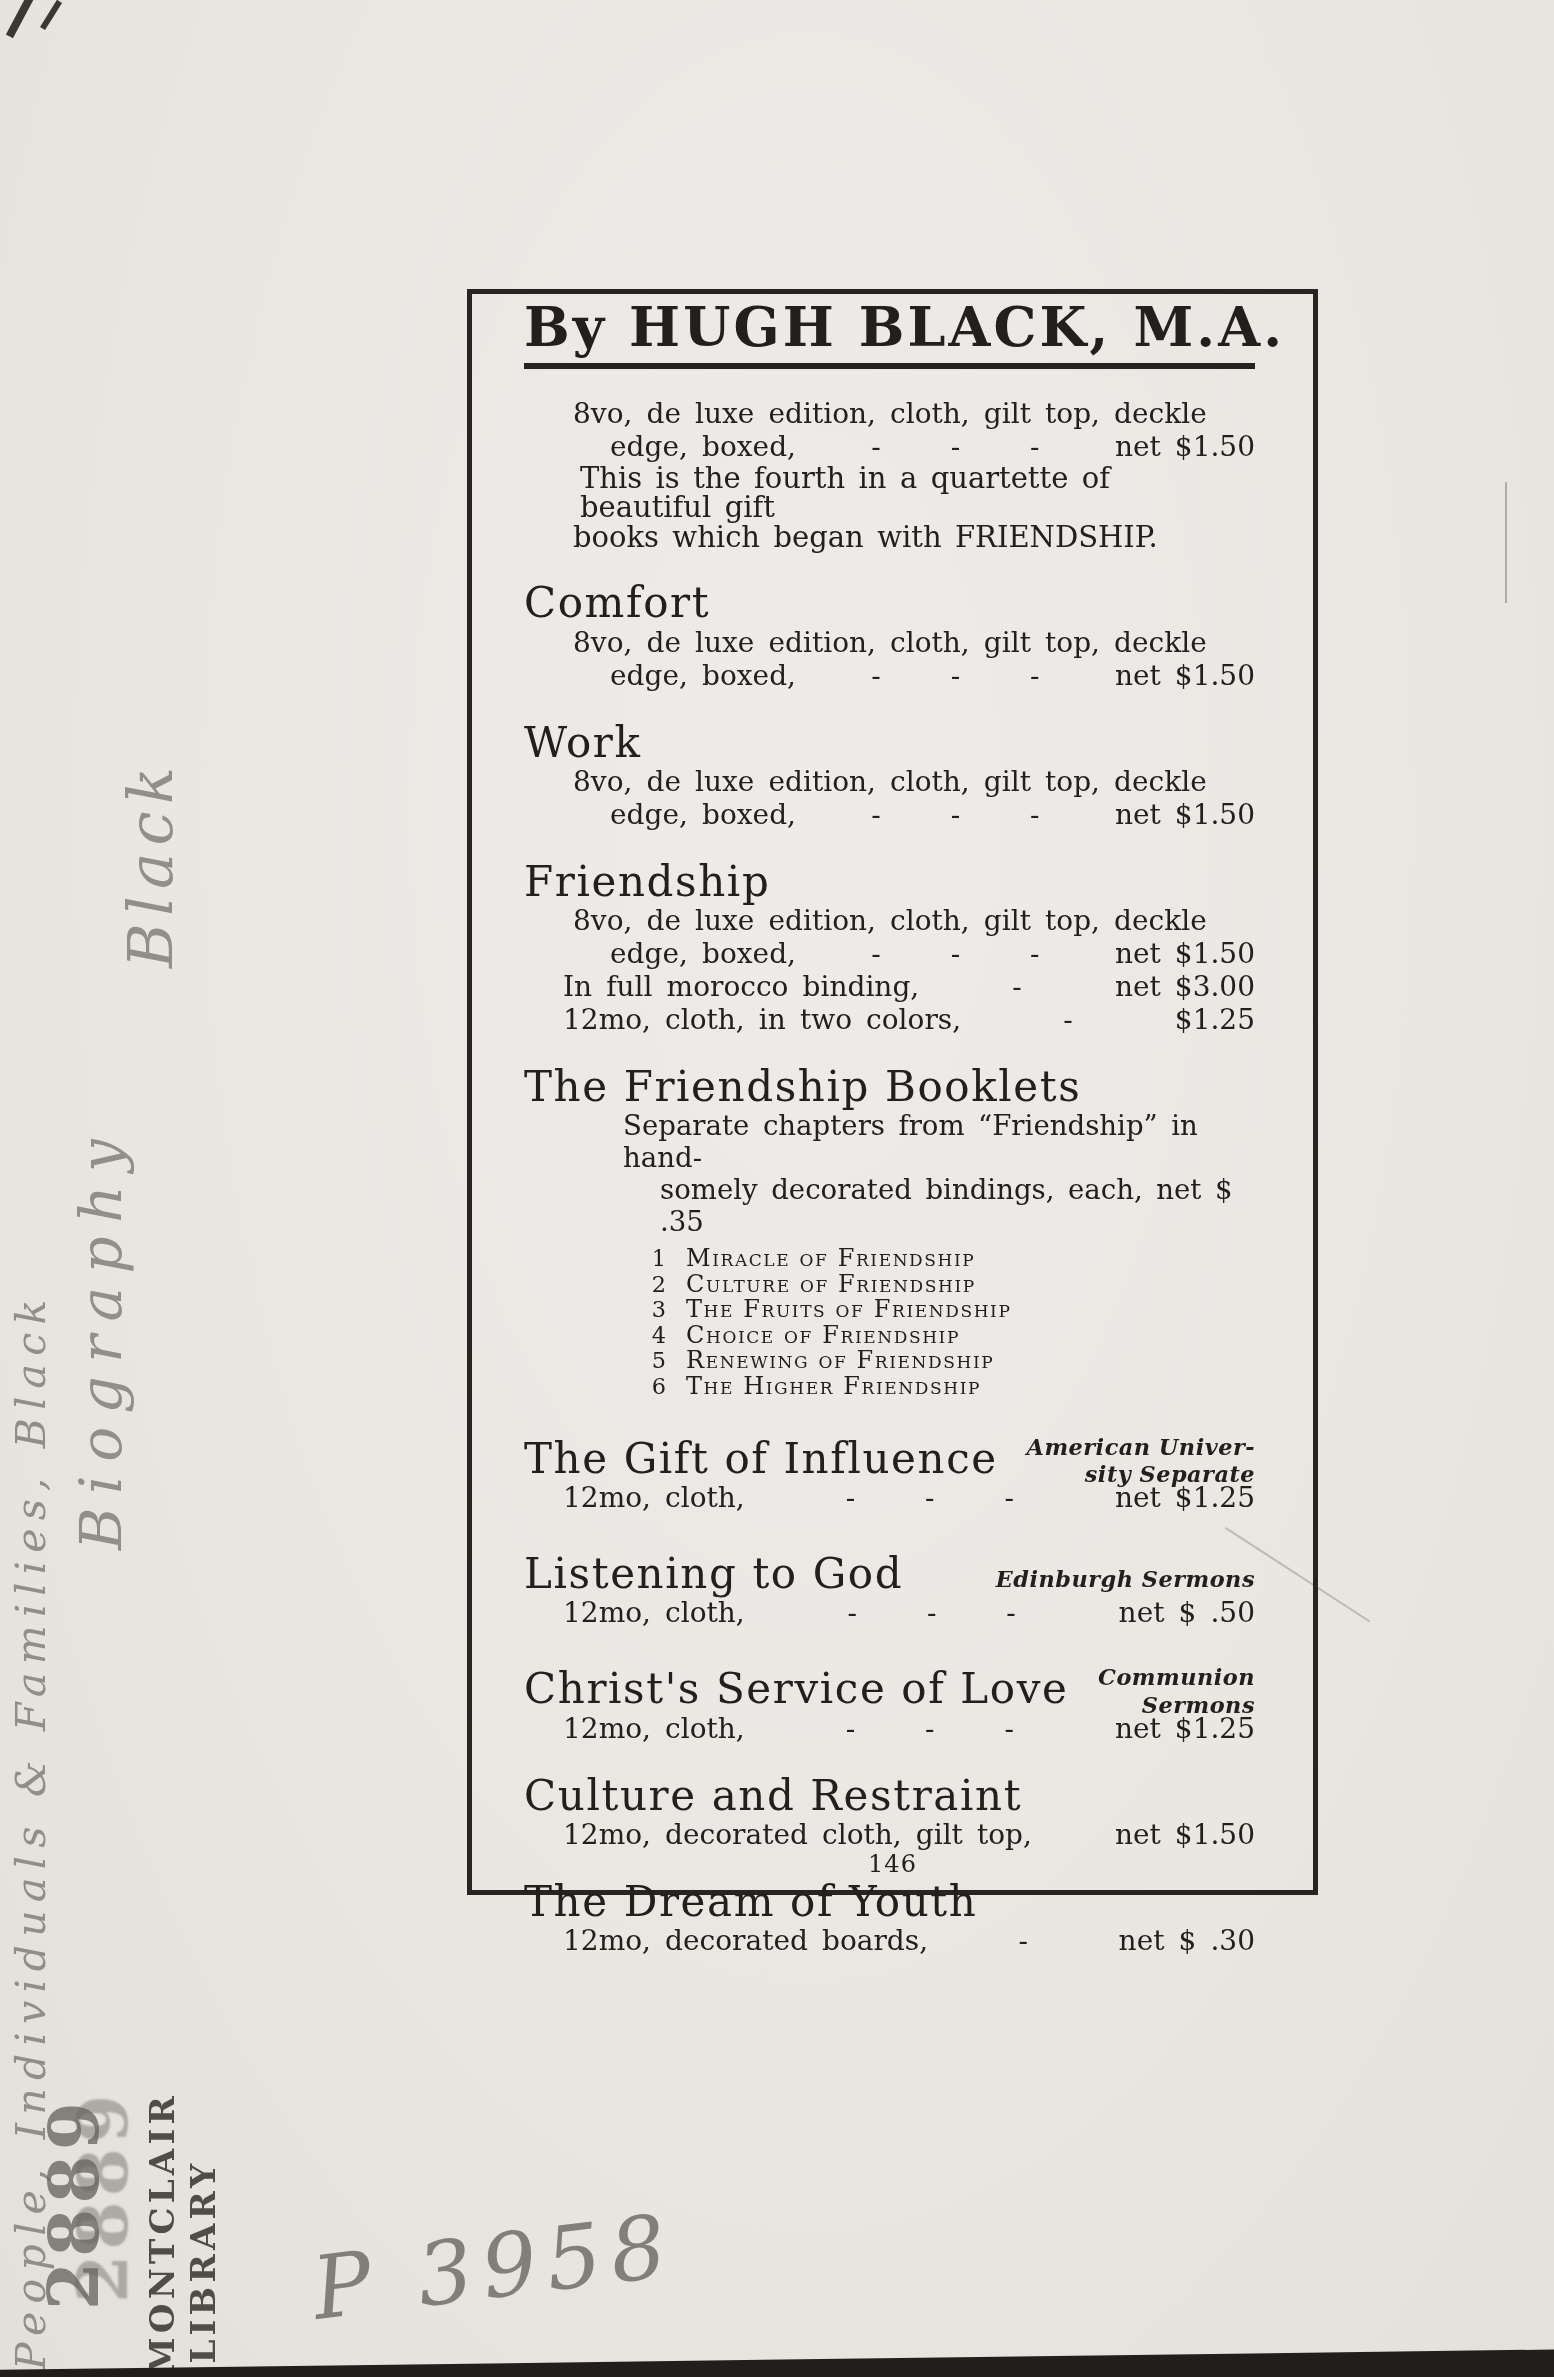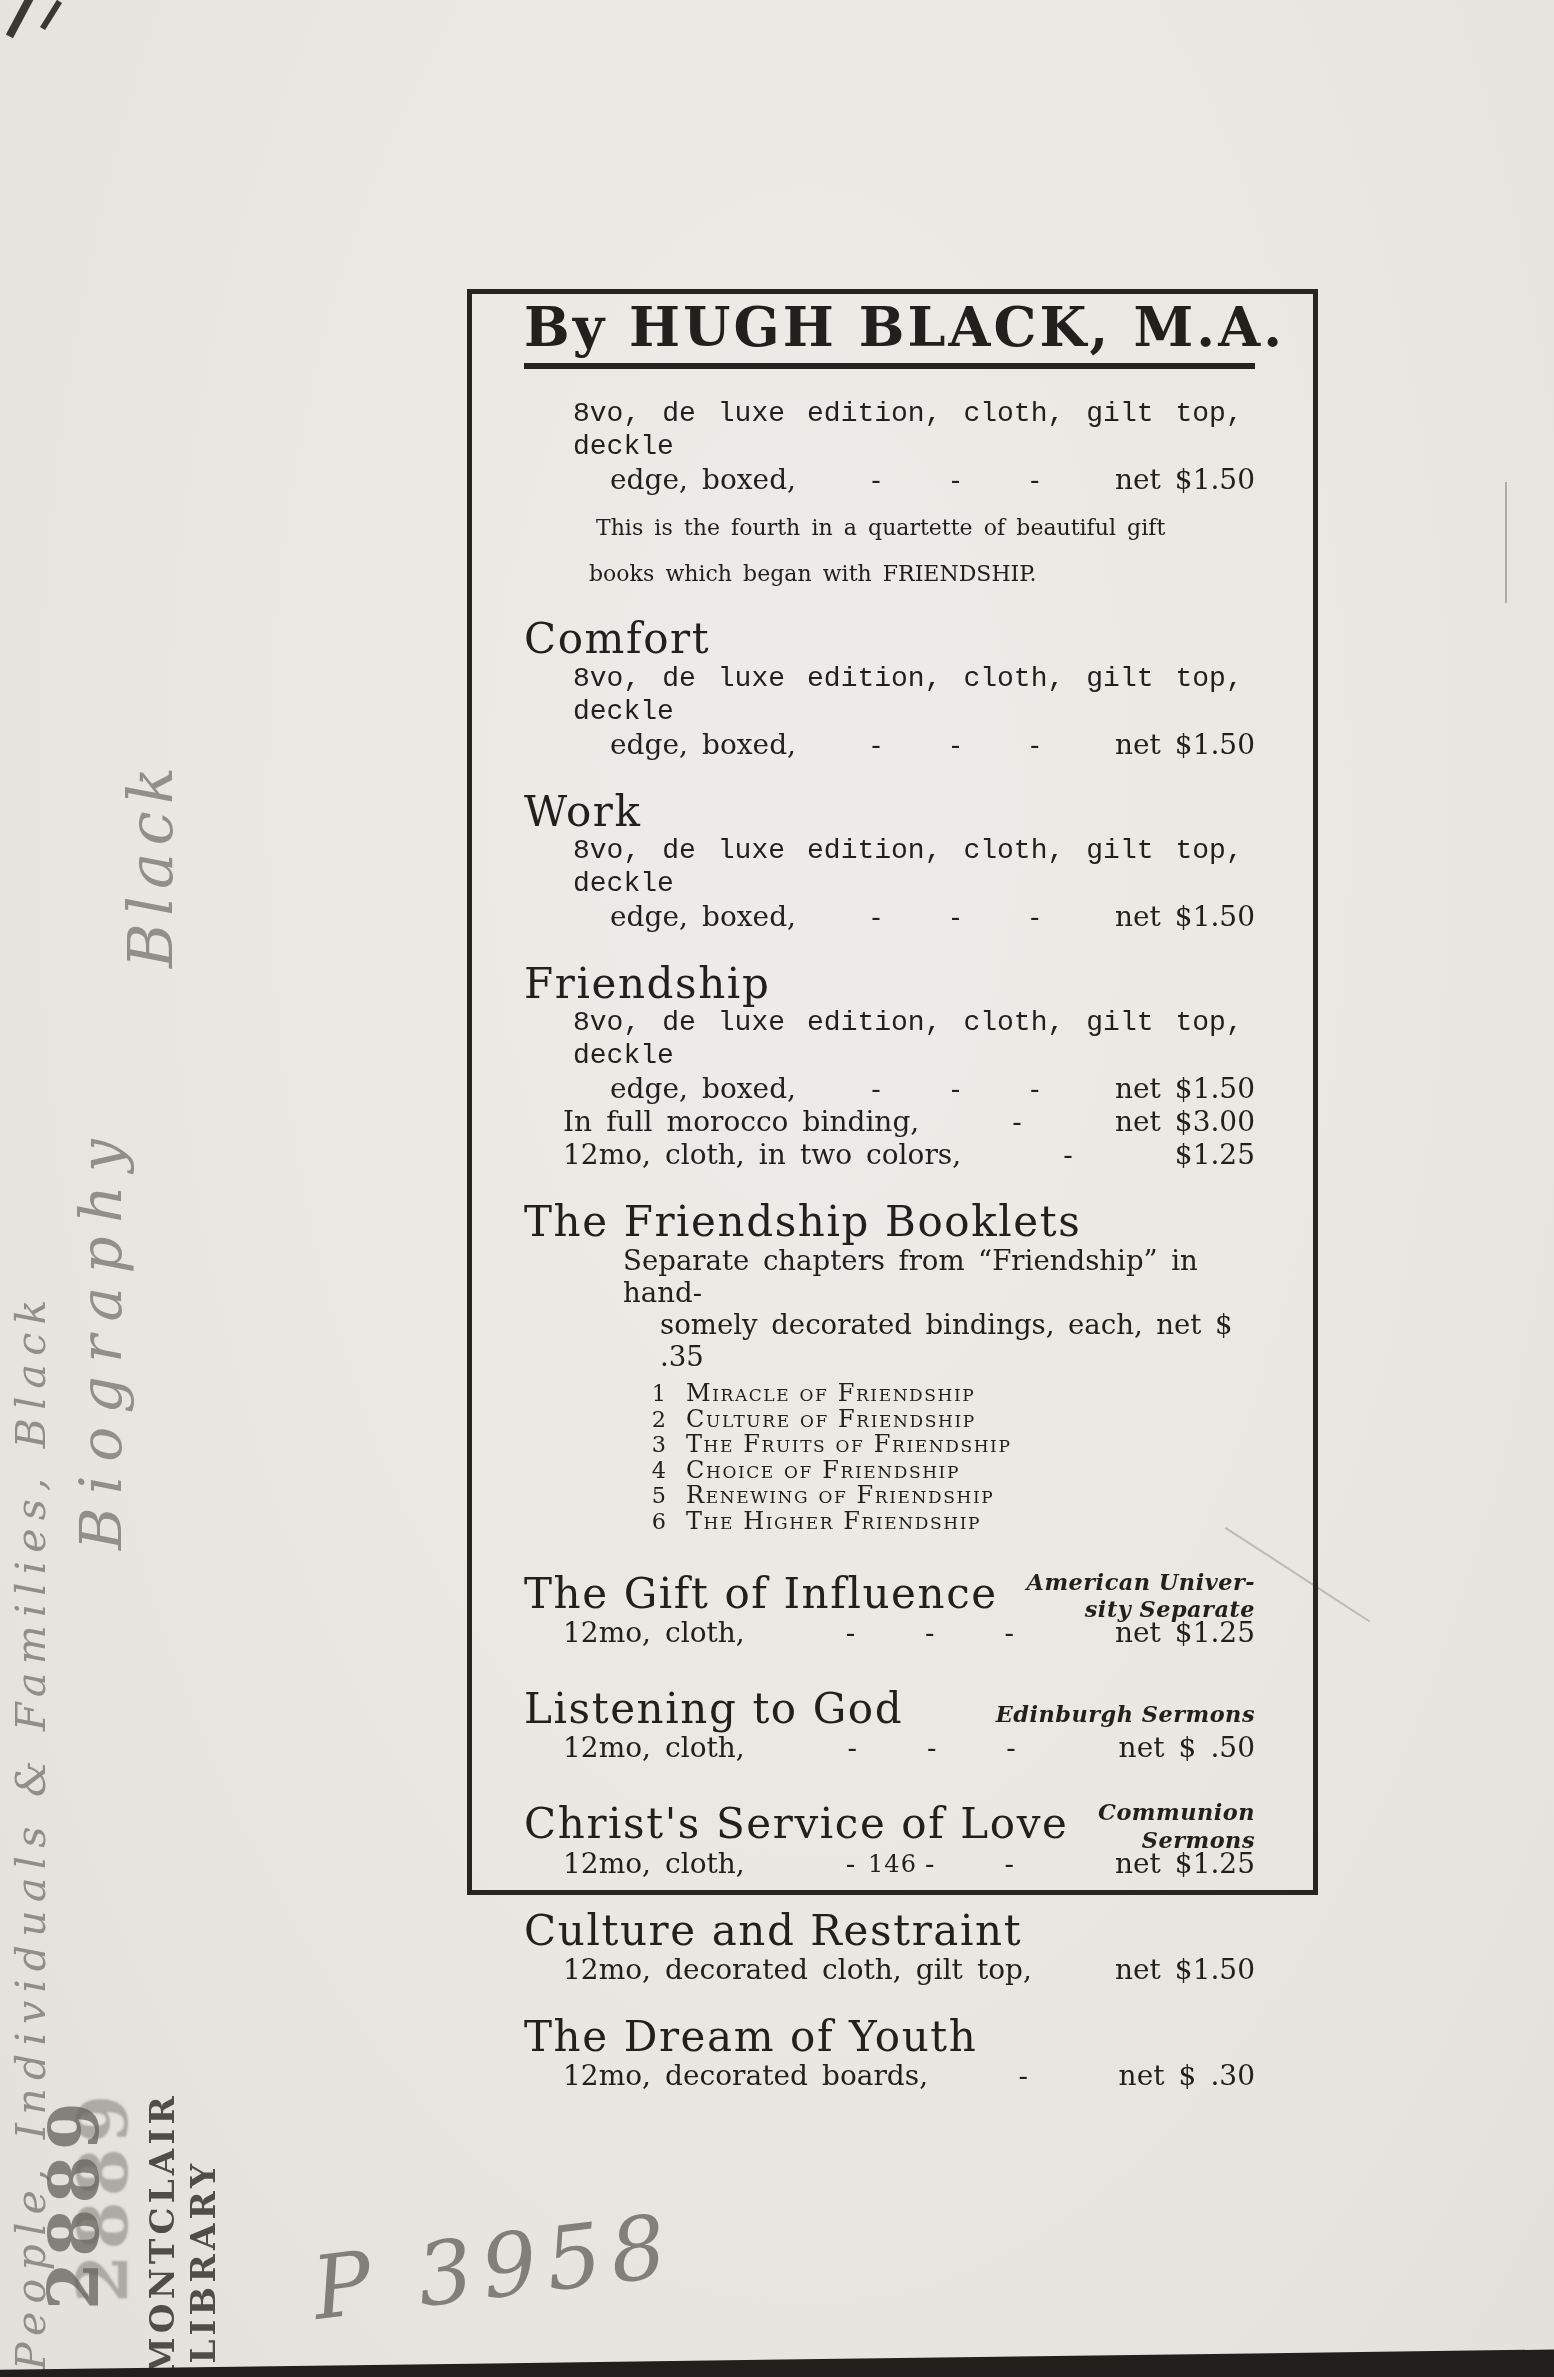--- a/index.html
+++ b/index.html
@@ -20,26 +20,26 @@
   .sec.roomy{margin-top:37px;}
   .h-row{position:relative;}
   .book-title{font-size:42px;font-weight:normal;letter-spacing:1.6px;line-height:1.08;margin:0;}
   .side-note{
     position:absolute;right:0;top:-2.1px;text-align:right;
     font-style:italic;font-weight:bold;font-size:22.4px;line-height:27.6px;letter-spacing:0.5px;
   }
   .side-note.single{top:14.6px;}
   .spec{font-size:28px;line-height:33px;word-spacing:5.2px;}
   .row{display:flex;align-items:baseline;}
-  .l1{padding-left:49px;font-family:Liberation Mono, monospace;}
+  .l1{padding-left:49px;}
   .l2{padding-left:86px;gap:9px;}
   .l3{padding-left:39px;}
   .dashes{flex:1;text-align:center;word-spacing:61px;white-space:nowrap;}
   .price{white-space:nowrap;}
-  .fine{font-size:22px;line-height:29px;word-spacing:4.2px;margin:17px;}
+  .fine{font-size:29px;line-height:29px;word-spacing:4.2px;margin:1px;}
   .f1{padding-left:55px;}
   .f2{padding-left:48px;}
   .desc{font-size:27.6px;line-height:32px;word-spacing:4.7px;}
   .d1{padding-left:99px;}
   .d2{padding-left:136px;}
   .bk-list{margin-top:8.3px;padding-left:119px;}
   .bk-item{display:flex;align-items:baseline;font-size:24px;line-height:25px;margin-bottom:0.5px;}
   .bk-num{width:23px;text-align:right;margin-right:20px;font-size:22.4px;}
   .bk-label{font-variant:small-caps;letter-spacing:1.6px;}
   .pageno{position:absolute;left:0;right:0;bottom:12px;text-align:center;font-size:24px;letter-spacing:1px;}

